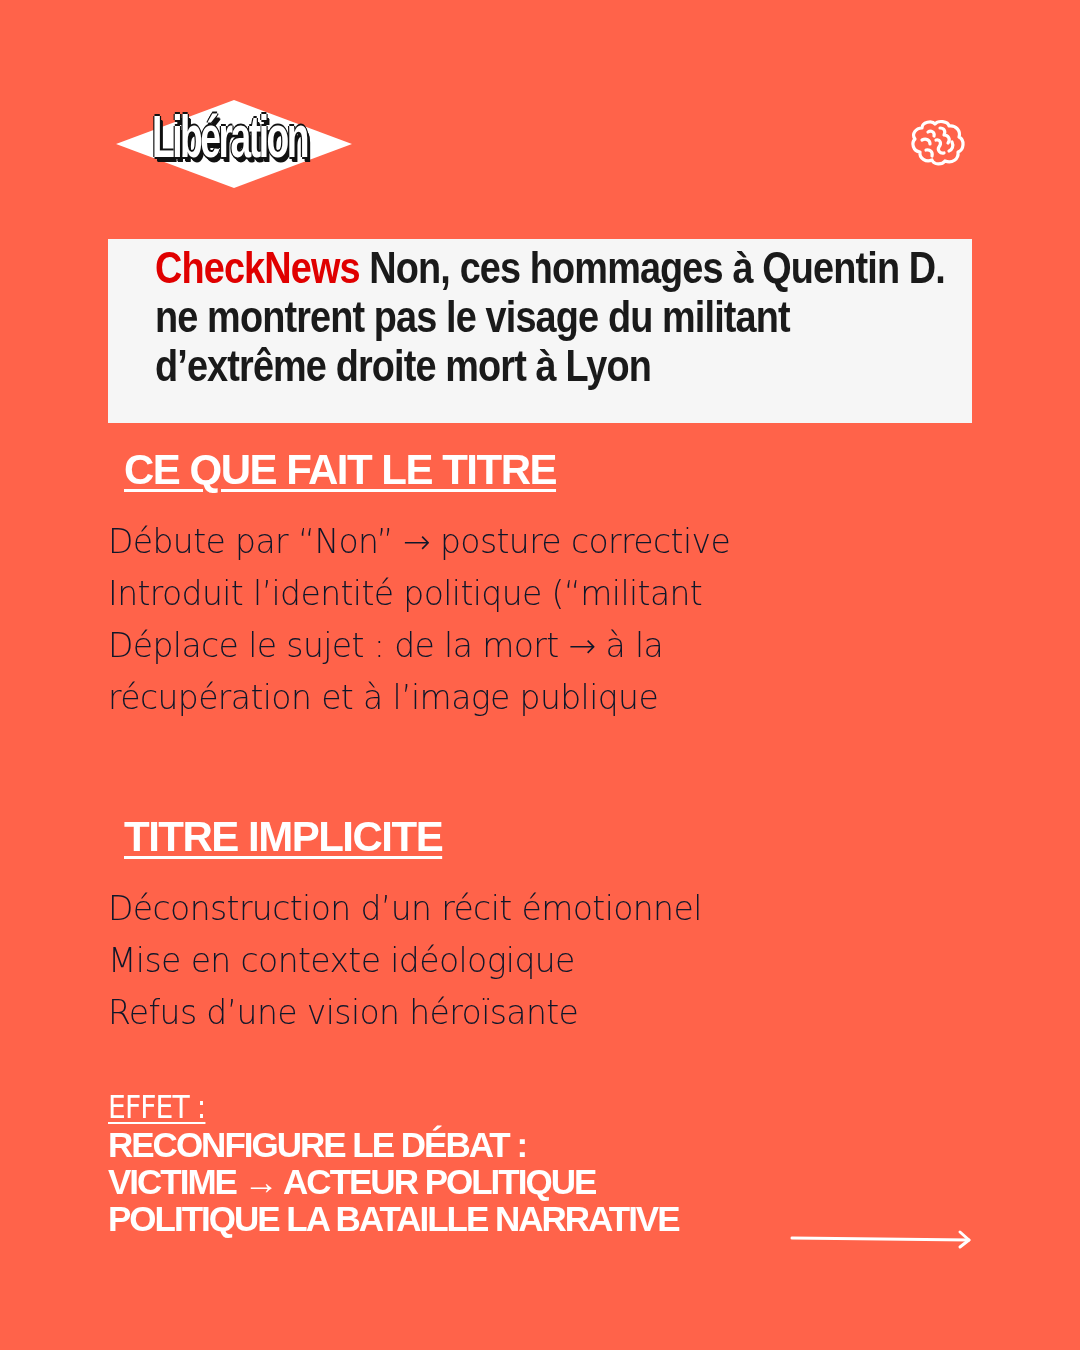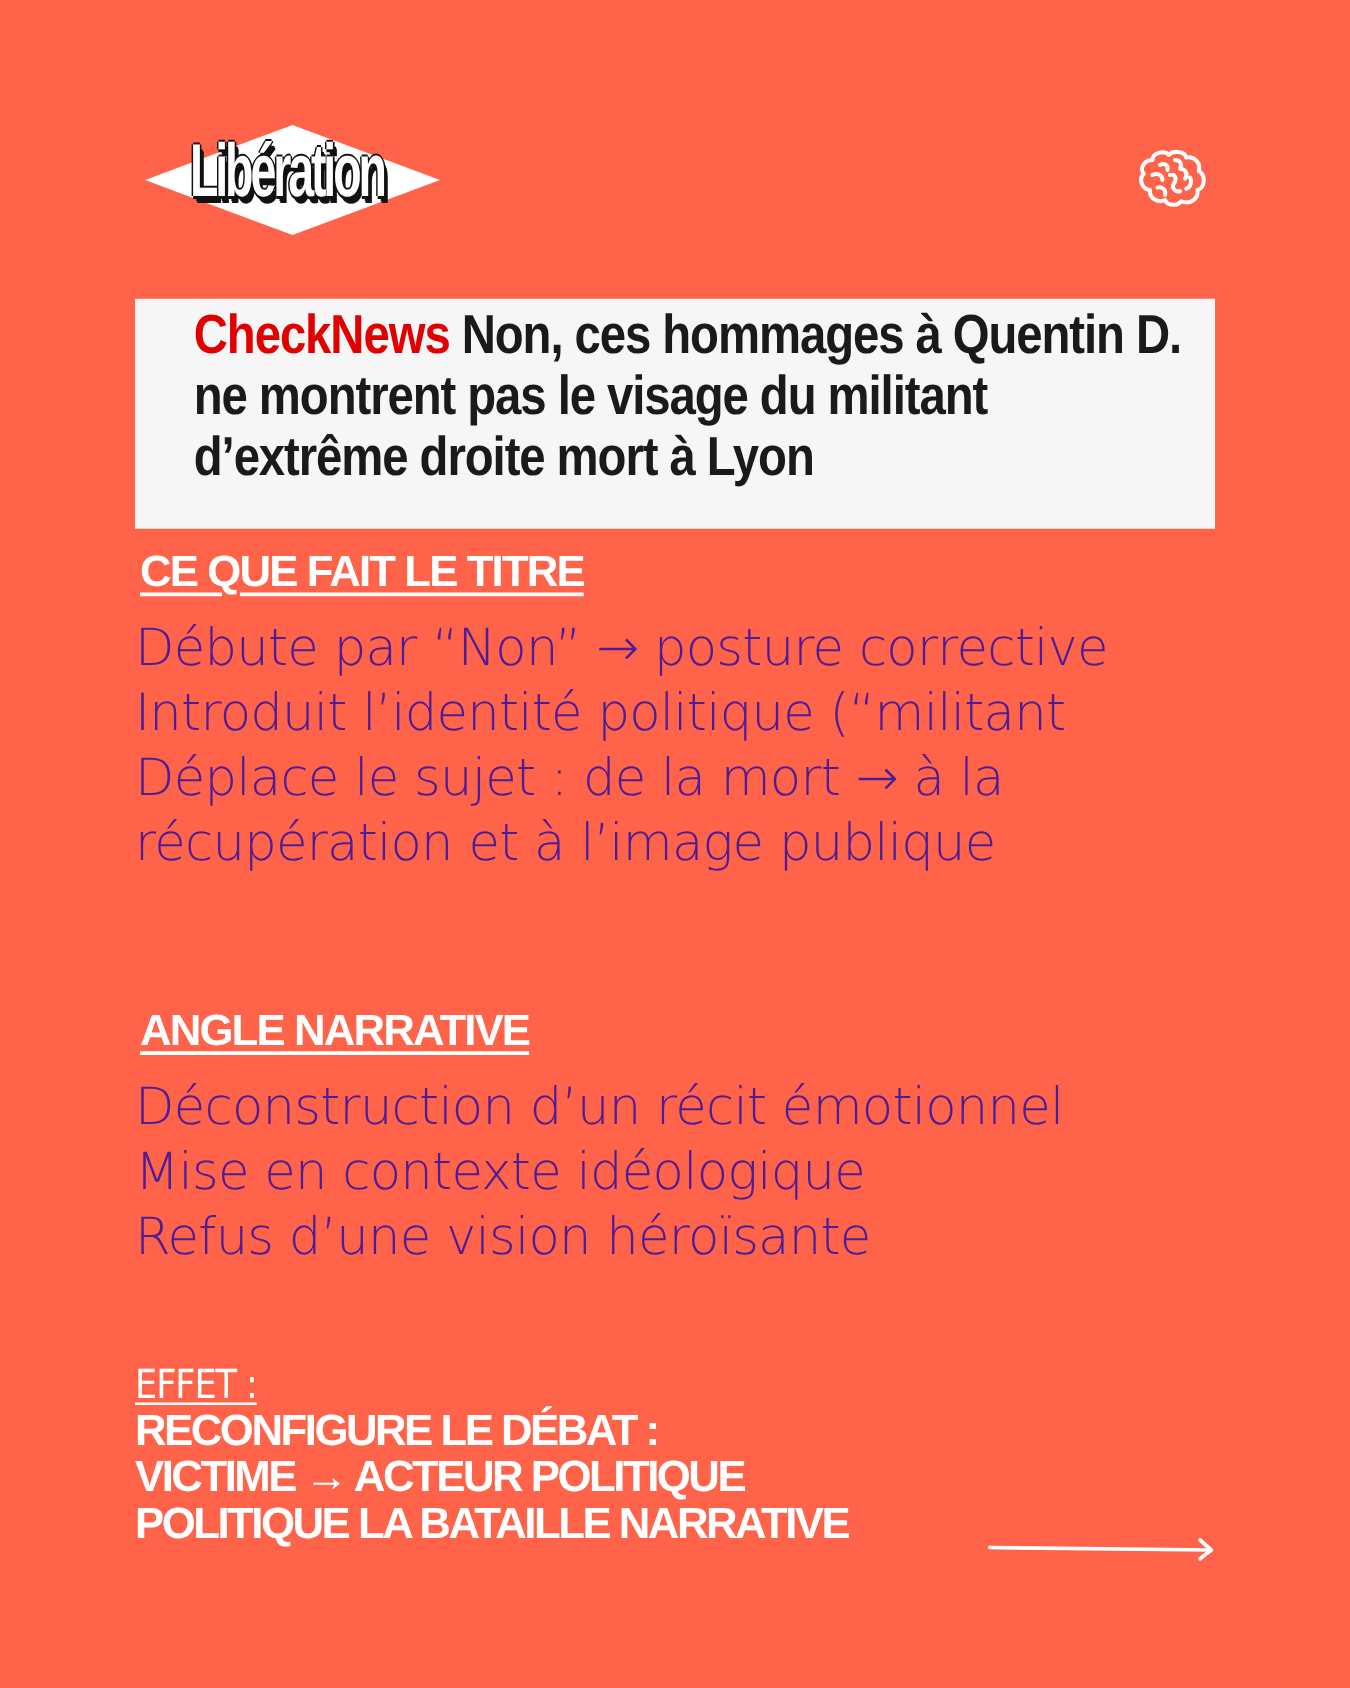--- a/index.html
+++ b/index.html
@@ -80,41 +80,41 @@
     
     .section {
       position: absolute;
       left: 108px;
       width: 860px;
     }
     .section-title {
       display: inline-block;
       font-family: "Liberation Sans", sans-serif;
       font-weight: bold;
-      font-size: 35px;
+      font-size: 42px;
       line-height: 40px;
       letter-spacing: -1.5px;
       text-decoration: underline;
       text-decoration-thickness: 3px;
       text-underline-offset: 5px;
-      margin: 4px;
+      margin: 16px;
       color: #fff;
     }
     .body-lines {
       margin: 0;
       padding: 0;
       list-style: none;
     }
     .body-lines li {
       font-family: "DejaVu Sans", sans-serif;
       font-weight: 300;
-      font-size: 41px;
+      font-size: 33px;
       line-height: 52px;
       letter-spacing: -0.6px;
-      color: #4c1d95;
+      color: #0f172a;
       white-space: nowrap;
     }
     .sec1 { top: 434px; }
     .sec1 .body-lines { margin-top: 10px; }
     .sec2 { top: 801px; }
     .sec2 .body-lines { margin-top: 10px; }
     
     .effect {
       position: absolute;
       left: 108px;
@@ -186,21 +186,21 @@
   <h2 class="section-title">CE QUE FAIT LE TITRE</h2>
   <ul class="body-lines">
     <li>Débute par “Non” → posture corrective</li>
     <li>Introduit l’identité politique (“militant</li>
     <li>Déplace le sujet : de la mort → à la</li>
     <li>récupération et à l’image publique</li>
   </ul>
 </div>
 
 <div class="section sec2">
-  <h2 class="section-title">ANGLE NARRATIVE</h2>
+  <h2 class="section-title">TITRE IMPLICITE</h2>
   <ul class="body-lines">
     <li>Déconstruction d’un récit émotionnel</li>
     <li>Mise en contexte idéologique</li>
     <li>Refus d’une vision héroïsante</li>
   </ul>
 </div>
 
 <div class="effect">
   <div class="effect-label">EFFET :</div>
   <ul class="effect-lines">

